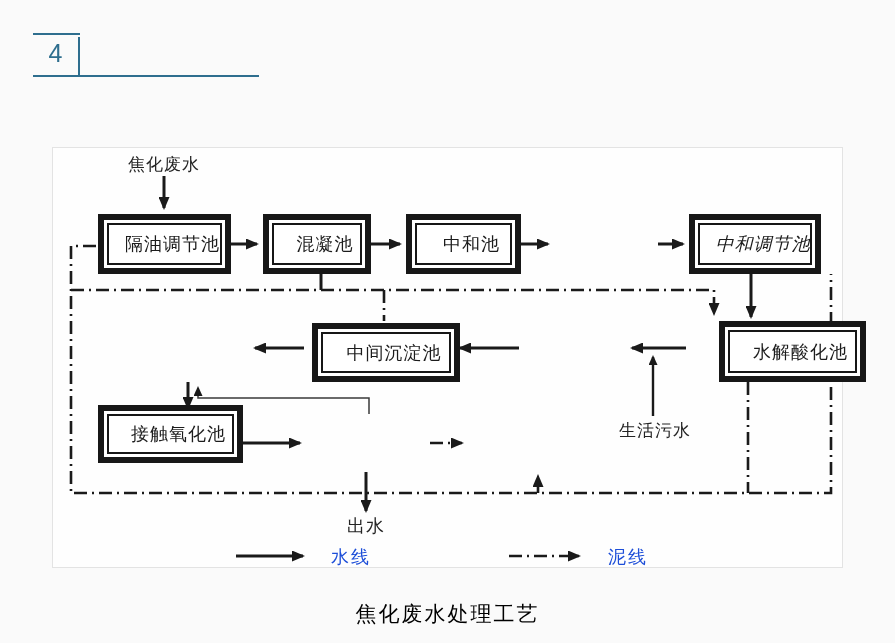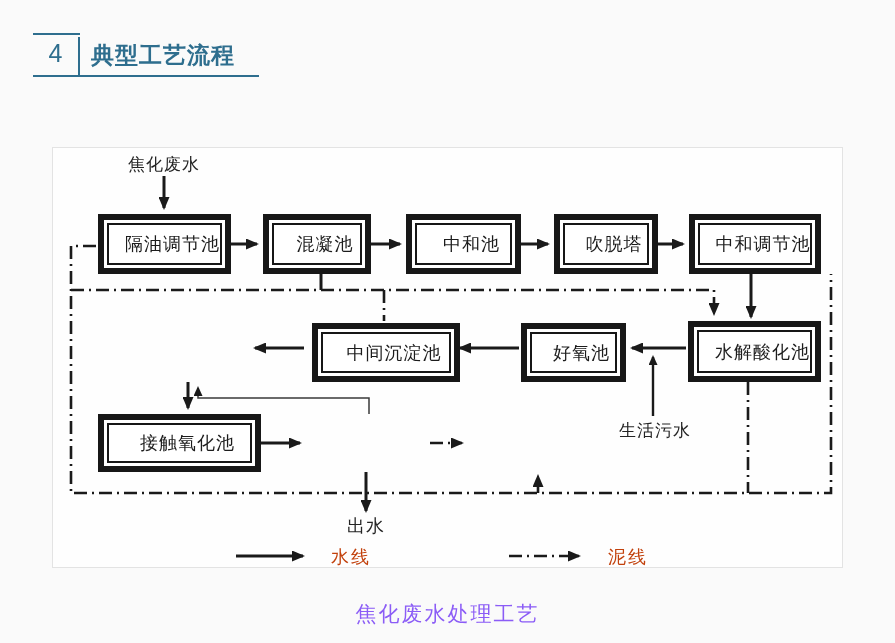--- a/index.html
+++ b/index.html
@@ -26,34 +26,33 @@
   .diagram svg{position:absolute;left:0;top:0;z-index:1;}
   .fbox{
     position:absolute;z-index:2;box-sizing:border-box;
     border:6px solid #171717;background:#fff;
     box-shadow:inset 0 0 0 3px #fff, inset 0 0 0 5px #171717;
     display:flex;align-items:center;justify-content:center;
     font-size:18px;color:#1c1c1c;letter-spacing:1px;white-space:nowrap;padding-left:16px;
   }
   .flabel{position:absolute;z-index:3;font-size:17px;color:#242424;
     letter-spacing:1px;white-space:nowrap;}
-  .legend-label{position:absolute;z-index:3;font-size:18px;color:#c2410c;
+  .legend-label{position:absolute;z-index:3;font-size:18px;color:#1d4ed8;
     letter-spacing:2px;white-space:nowrap;}
   
   .caption{position:absolute;left:0;top:600px;width:895px;text-align:center;
-    font-size:21px;color:#8b5cf6;letter-spacing:2px;}
+    font-size:21px;color:#000000;letter-spacing:2px;}
 </style>
 </head>
 <body>
 
 <div class="sec-header">
   <div class="sec-topline" style="background:#2e6e8e;"></div>
   <div class="sec-num" style="color:#2e6e8e;">4</div>
   <div class="sec-divider" style="background:#2e6e8e;"></div>
-  <div class="sec-title" style="color:#2e6e8e;">典型工艺流程</div>
   <div class="sec-botline" style="background:#2e6e8e;"></div>
 </div>
 
 <div class="diagram">
 
   <svg width="791" height="421" viewBox="0 0 791 421">
     <defs>
       <marker id="ah" markerUnits="userSpaceOnUse" markerWidth="13" markerHeight="11" refX="11" refY="5.5" orient="auto">
         <path d="M0,0 L13,5.5 L0,11 z" fill="#1a1a1a"></path>
       </marker>
@@ -94,38 +93,32 @@
 
   <div class="fbox" style="left:45px;top:66px;width:133px;height:60px;">
       <span>隔油调节池</span>
     </div>
   <div class="fbox" style="left:210px;top:66px;width:108px;height:60px;">
       <span>混凝池</span>
     </div>
   <div class="fbox" style="left:353px;top:66px;width:115px;height:60px;">
       <span>中和池</span>
     </div>
-  <div class="fbox" style="left:501px;top:66px;width:104px;height:60px;">
-      <span>吹脱塔</span>
-    </div>
-  <div class="fbox" style="left:636px;top:66px;width:132px;height:60px;">
+  <div class="fbox" style="left:636px;top:66px;width:132px;height:60px;font-style:italic;">
       <span>中和调节池</span>
     </div>
 
   <div class="fbox" style="left:253px;top:175px;width:148px;height:59px;margin-left:6px;">
       <span>中间沉淀池</span>
     </div>
-  <div class="fbox" style="left:468px;top:175px;width:105px;height:59px;">
-      <span>好氧池</span>
-    </div>
-  <div class="fbox" style="left:635px;top:173px;width:133px;height:61px;">
+  <div class="fbox" style="left:666px;top:173px;width:147px;height:61px;">
       <span>水解酸化池</span>
     </div>
 
-  <div class="fbox" style="left:45px;top:266px;width:163px;height:58px;">
+  <div class="fbox" style="left:45px;top:257px;width:145px;height:58px;">
       <span>接触氧化池</span>
     </div>
 
   <div class="flabel" style="left:75px;top:5px;">焦化废水</div>
   <div class="flabel" style="left:294px;top:366px;font-size:18px;">出水</div>
   <div class="flabel" style="left:566px;top:271px;">生活污水</div>
 
   <div class="legend-label" style="left:278px;top:397px;">水线</div>
   <div class="legend-label" style="left:555px;top:397px;">泥线</div>
 </div>

